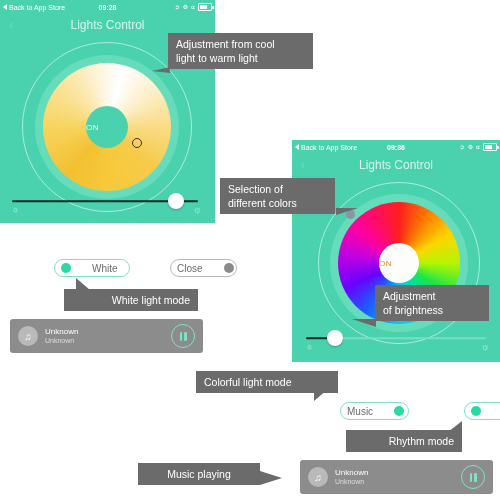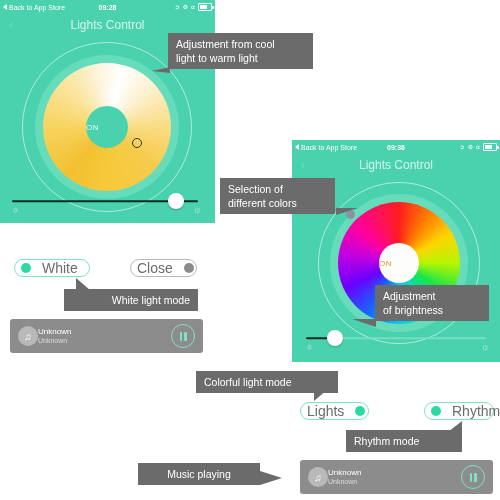--- a/index.html
+++ b/index.html
@@ -47,32 +47,32 @@
   
   .slider{position:absolute;}
   .track{position:absolute;left:0;right:0;top:50%;height:1.5px;background:#0d2b23;
     transform:translateY(-50%);border-radius:2px;}
   .track-light{position:absolute;top:50%;height:1.5px;background:#76dfc2;
     transform:translateY(-50%);border-radius:2px;}
   .knob{position:absolute;top:50%;transform:translate(-50%,-50%);border-radius:50%;
     background:#fff;box-shadow:0 1px 2px rgba(0,0,0,.25);}
   .sun{position:absolute;color:#cdf4e7;font-size:8px;line-height:1;}
   
-  .pill{position:absolute;display:flex;align-items:center;gap:11px;
+  .pill{position:absolute;display:flex;align-items:center;gap:21px;
     border:1px solid #7fe2c6;border-radius:11px;background:#fff;
-    height:18px;padding:0 6px;font-size:14px;color:#6b6b6b;box-sizing:border-box;}
+    height:18px;padding:0 6px;font-size:10px;color:#6b6b6b;box-sizing:border-box;margin-left:40px;}
   .pill .dot{width:10px;height:10px;border-radius:50%;background:#2bd9a4;flex:0 0 auto;}
   .pill .dot.gray{background:#8b8b8b;}
   .pill.gray-border{border-color:#b9b9b9;}
   
   .music{position:absolute;background:#8c8c8c;border-radius:3px;display:flex;
     align-items:center;padding:0 8px;box-sizing:border-box;}
   .music .avatar{width:20px;height:20px;border-radius:50%;background:#b9b9b9;
     display:flex;align-items:center;justify-content:center;color:#fff;font-size:10px;flex:0 0 auto;}
-  .music .meta{line-height:1.25;flex:1 1 auto;}
+  .music .meta{margin-left:7px;line-height:1.25;flex:1 1 auto;}
   .music .t1{color:#ffffff;font-size:8px;}
   .music .t2{color:#dddddd;font-size:7px;}
   .music .pause{width:22px;height:22px;border-radius:50%;border:1px solid #7fe2c6;
     display:flex;align-items:center;justify-content:center;gap:2px;flex:0 0 auto;}
   .music .pause i{display:block;width:2.5px;height:9px;background:#7fe2c6;border-radius:1px;}
   
   .callout{position:absolute;background:#6b6b6b;color:#ffffff;font-size:10.5px;
     line-height:1.35;padding:4px 8px;box-sizing:border-box;white-space:pre;}
   .tail{position:absolute;width:0;height:0;}
 </style>
@@ -166,21 +166,21 @@
   <span class="dot"></span>
   <span>White</span>
 </div>
 
 <div class="pill gray-border" style="left:130px;top:259px;width:67px;justify-content:space-between;">
   <span>Close</span>
   <span class="dot gray"></span>
 </div>
 
 <div class="pill" style="left:300px;top:402px;width:69px;justify-content:space-between;">
-  <span>Lights</span>
+  <span>Music</span>
   <span class="dot"></span>
 </div>
 
 <div class="pill" style="left:424px;top:402px;width:70px;">
   <span class="dot"></span>
   <span>Rhythm</span>
 </div>
 
 <div class="music" style="left:10px;top:319px;width:193px;height:34px;">
   <div class="avatar">♫</div>
@@ -217,17 +217,17 @@
 <div class="callout" style="left:375px;top:285px;width:114px;text-align:left;">Adjustment
 of brightness</div>
 <div class="tail" style="left:352px;top:319px;border-top:8px solid #6b6b6b;border-left:24px solid transparent;"></div>
 
 <div class="callout" style="left:64px;top:289px;width:134px;text-align:right;">White light mode</div>
 <div class="tail" style="left:76px;top:278px;border-bottom:12px solid #6b6b6b;border-right:14px solid transparent;"></div>
 
 <div class="callout" style="left:196px;top:371px;width:142px;text-align:left;">Colorful light mode</div>
 <div class="tail" style="left:314px;top:389px;border-top:12px solid #6b6b6b;border-right:14px solid transparent;"></div>
 
-<div class="callout" style="left:346px;top:430px;width:116px;text-align:left;">Rhythm mode</div>
+<div class="callout" style="left:346px;top:430px;width:116px;text-align:right;">Rhythm mode</div>
 <div class="tail" style="left:448px;top:421px;border-bottom:11px solid #6b6b6b;border-left:14px solid transparent;"></div>
 
 <div class="callout" style="left:138px;top:463px;width:122px;text-align:center;">Music playing</div>
 <div class="tail" style="left:260px;top:471px;border-top:7px solid transparent;border-bottom:7px solid transparent;border-left:22px solid #6b6b6b;"></div>
 
 </body></html>

